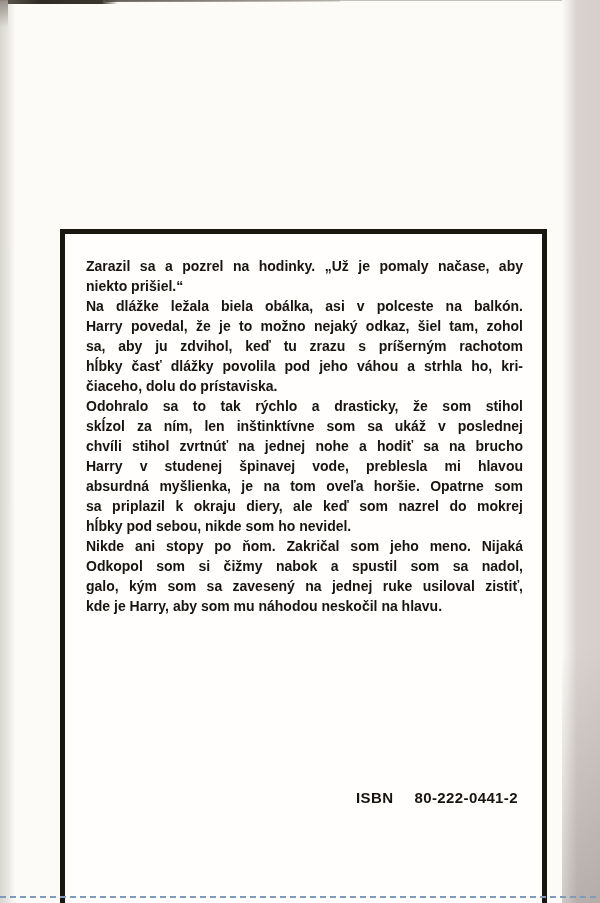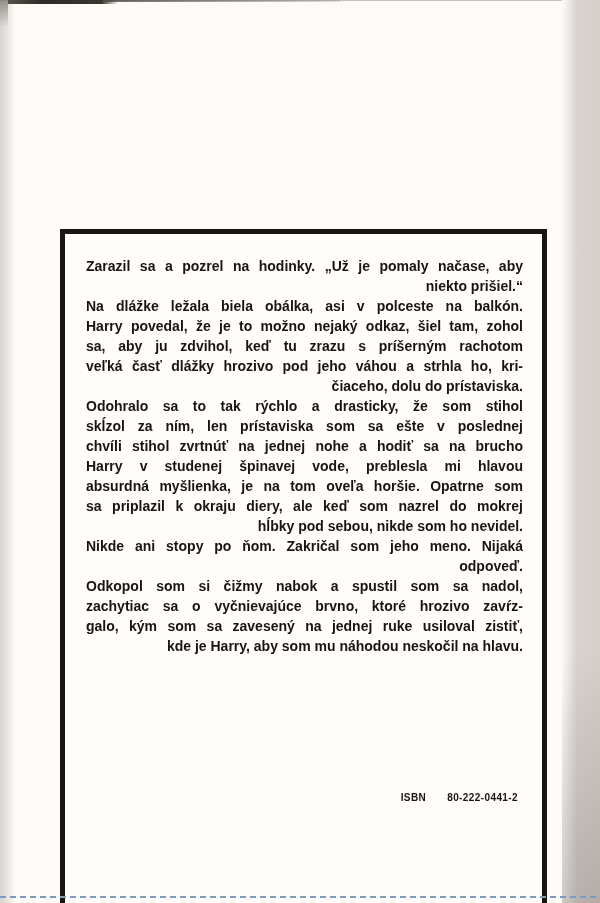--- a/index.html
+++ b/index.html
@@ -73,32 +73,32 @@
   }
   .text-block {
     position: absolute;
     left: 21px; right: 19px; top: 22px;
     color: #18140f;
     font-size: 14px;
     font-weight: 700;
     line-height: 20px;
   }
   .para { margin: 0; }
-  .line { text-align: right; white-space: normal; }
+  .line { text-align: left; white-space: normal; }
   .line.just {
     text-align: justify;
     text-align-last: justify;
   }
   .isbn-row {
     position: absolute;
     top: 554px; right: 24px;
     display: flex;
     gap: 21px;
     color: #18140f;
-    font-size: 10px;
+    font-size: 15px;
     font-weight: 700;
     letter-spacing: 0.4px;
     line-height: 20px;
   }
 </style>
 </head>
 <body>
 
 <div class="scan">
   <div class="edge-left"></div>
@@ -111,41 +111,39 @@
   <div class="frame">
     <div class="text-block" id="blurb">
         <div class="para">
           <div class="line just">Zarazil sa a pozrel na hodinky. „Už je pomaly načase, aby</div>
           <div class="line">niekto prišiel.“</div>
         </div>
         <div class="para">
           <div class="line just">Na dlážke ležala biela obálka, asi v polceste na balkón.</div>
           <div class="line just">Harry povedal, že je to možno nejaký odkaz, šiel tam, zohol</div>
           <div class="line just">sa, aby ju zdvihol, keď tu zrazu s príšerným rachotom</div>
-          <div class="line just">veľká časť dlážky hrozivo pod jeho váhou a strhla ho, kri-</div>
+          <div class="line just">hĺbky časť dlážky povolila pod jeho váhou a strhla ho, kri-</div>
           <div class="line">čiaceho, dolu do prístaviska.</div>
         </div>
         <div class="para">
           <div class="line just">Odohralo sa to tak rýchlo a drasticky, že som stihol</div>
-          <div class="line just">skĺzol za ním, len prístaviska som sa ešte v poslednej</div>
+          <div class="line just">skĺzol za ním, len inštinktívne som sa ukáž v poslednej</div>
           <div class="line just">chvíli stihol zvrtnúť na jednej nohe a hodiť sa na brucho</div>
         </div>
         <div class="para">
           <div class="line just">Harry v studenej špinavej vode, preblesla mi hlavou</div>
           <div class="line just">absurdná myšlienka, je na tom oveľa horšie. Opatrne som</div>
           <div class="line just">sa priplazil k okraju diery, ale keď som nazrel do mokrej</div>
           <div class="line">hĺbky pod sebou, nikde som ho nevidel.</div>
         </div>
         <div class="para">
           <div class="line just">Nikde ani stopy po ňom. Zakričal som jeho meno. Nijaká</div>
-          <div class="line">odpoveď.</div>
         </div>
         <div class="para">
           <div class="line just">Odkopol som si čižmy nabok a spustil som sa nadol,</div>
-          <div class="line just">zachytiac sa o vyčnievajúce brvno, ktoré hrozivo zavŕz-</div>
           <div class="line just">galo, kým som sa zavesený na jednej ruke usiloval zistiť,</div>
           <div class="line">kde je Harry, aby som mu náhodou neskočil na hlavu.</div>
         </div>
       </div>
     <div class="isbn-row">
       <span class="isbn-label">ISBN</span>
       <span class="isbn-number">80-222-0441-2</span>
     </div>
   </div>
 

